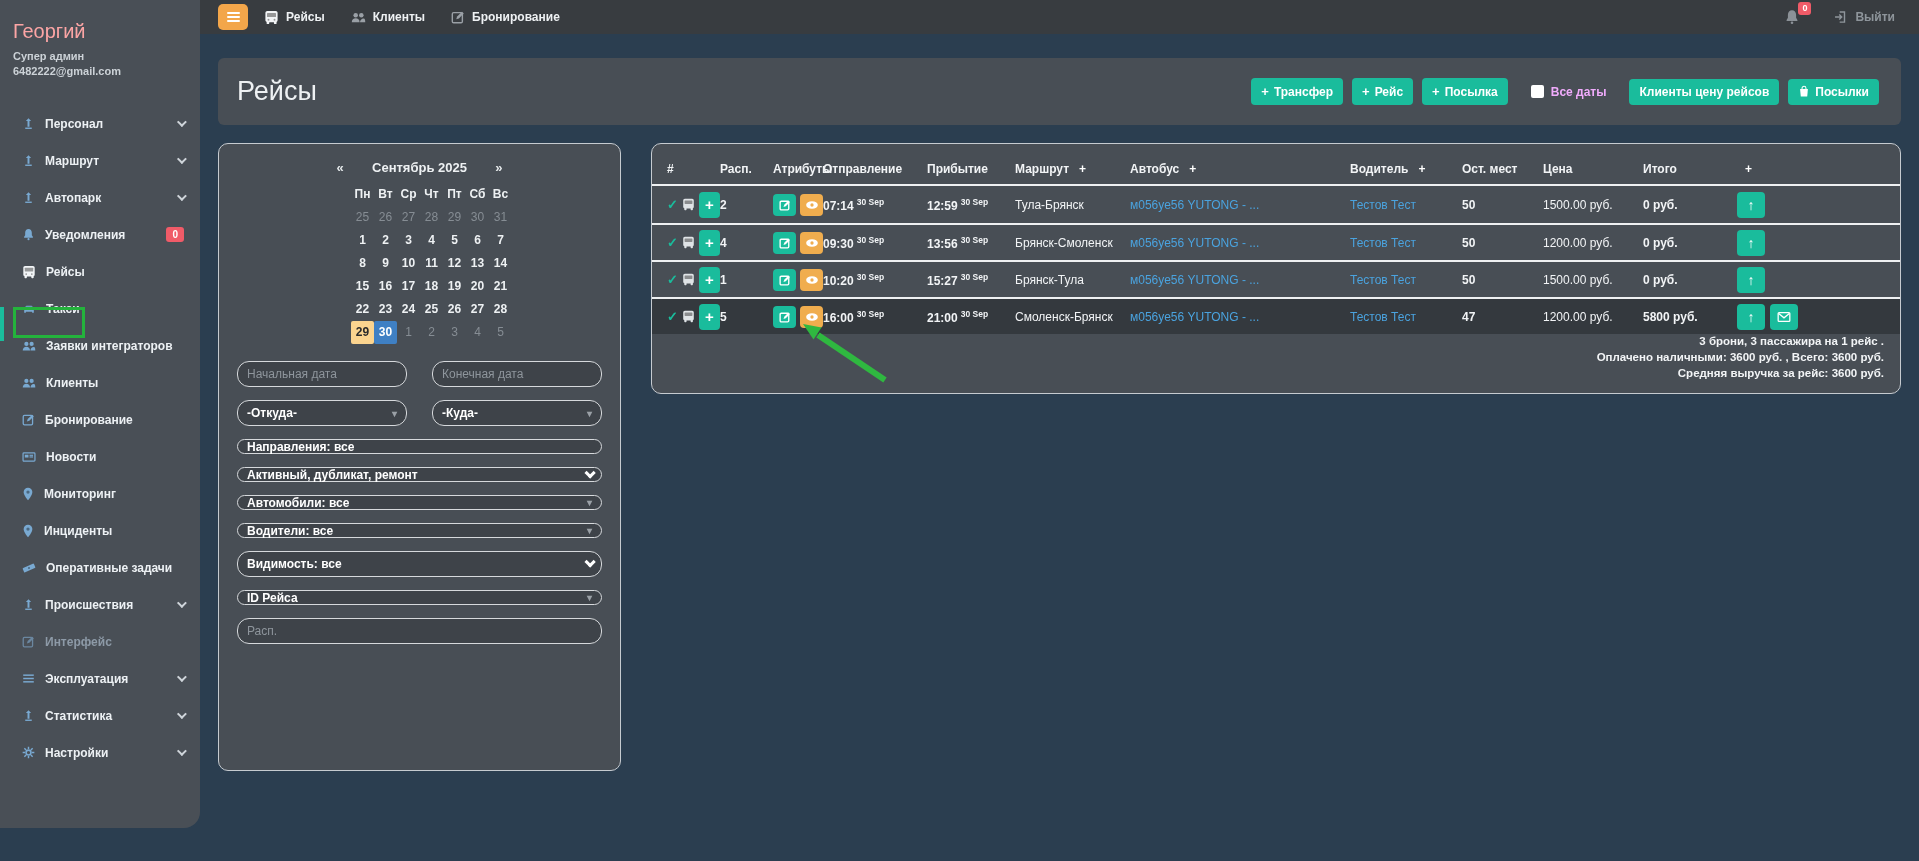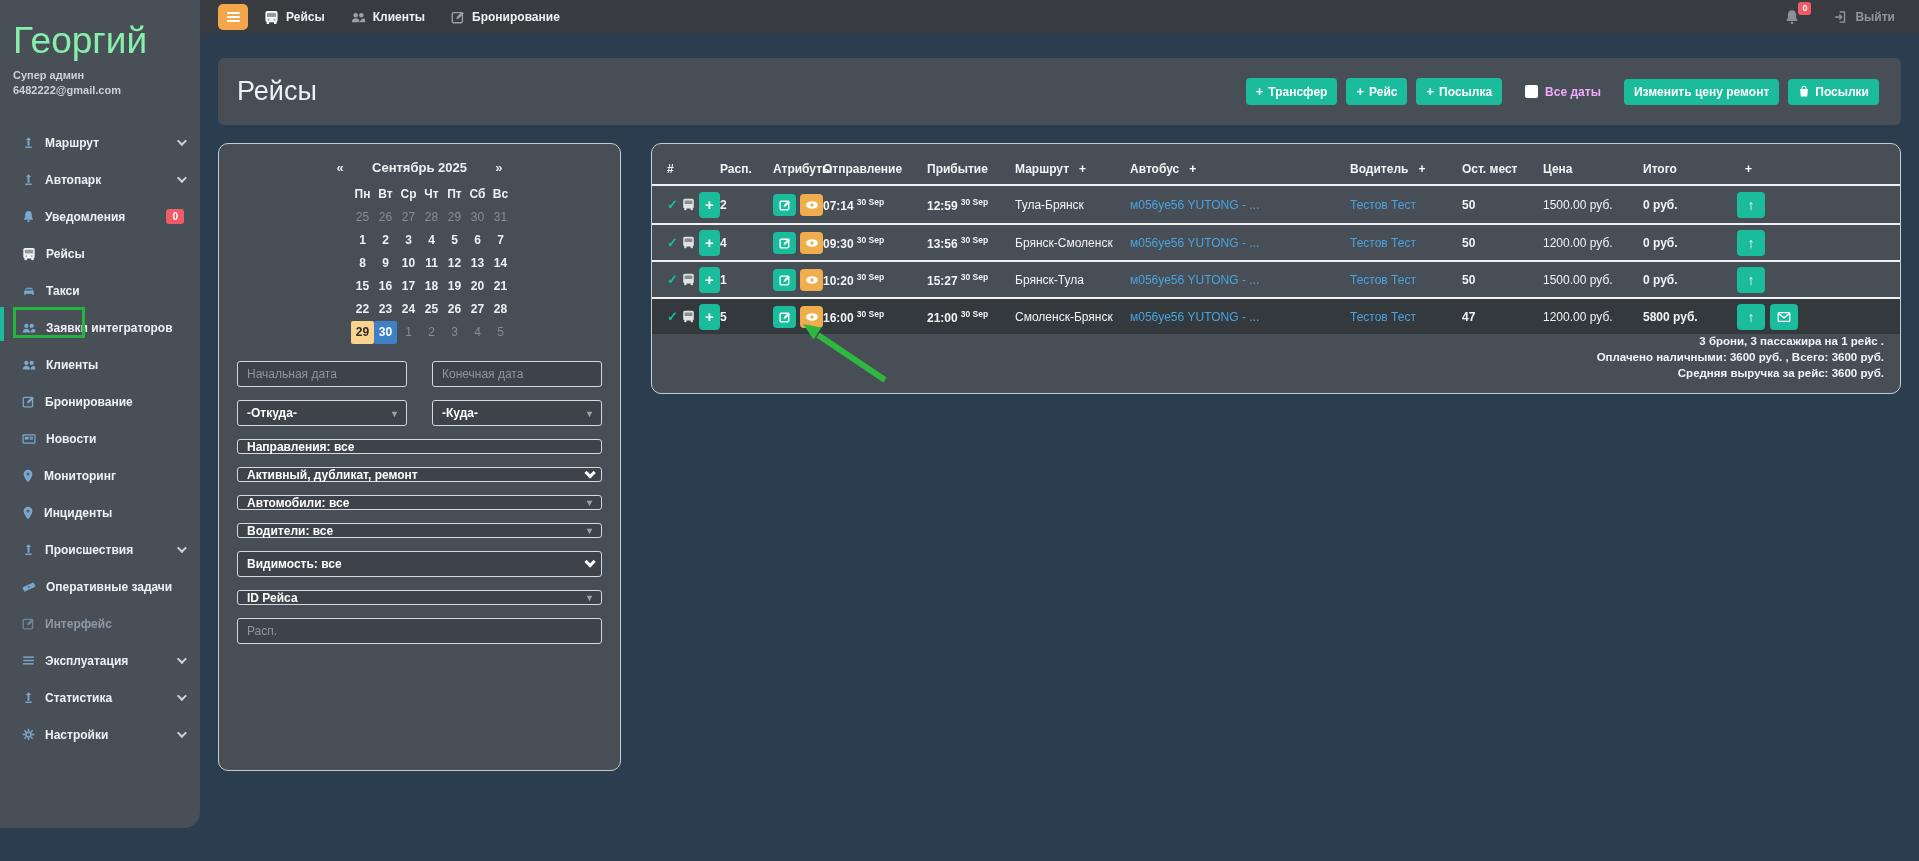--- a/index.html
+++ b/index.html
@@ -34,21 +34,21 @@
     position:absolute; top:-7px; right:-11px; background:#f05b68; color:#fff;
     font-size:9px; font-weight:700; padding:1px 4px; border-radius:3px; line-height:11px;
   }
   .logout { display:flex; align-items:center; gap:7px; font-size:12px; font-weight:700; color:#8e959b; cursor:pointer; }
 
   
   .sidebar {
     position:absolute; left:0; top:0; width:200px; height:828px;
     background:#494f56; border-radius:0 0 16px 0; z-index:5;
   }
-  .u-name { font-size:37px; color:#86efac; font-weight:400; padding:20px 0 6px 13px; }
+  .u-name { font-size:20px; color:#fca5a5; font-weight:400; padding:20px 0 6px 13px; }
   .u-role, .u-email { font-size:11px; font-weight:700; color:#ccd2d7; padding-left:13px; line-height:15px; }
   .s-menu { margin-top:26px; }
   .s-item {
     height:37px; display:flex; align-items:center; gap:10px;
     padding:0 16px 0 22px; font-size:12px; font-weight:700; color:#edf1f4; cursor:pointer;
   }
   .s-item .icon { color:#79a9d1; flex:0 0 auto; }
   .s-item.active .icon { color:#f2f5f7; }
   .s-item.dim { color:#8d9aa7; }
   .s-item.dim .icon { color:#6b87a0; }
@@ -98,21 +98,21 @@
   .cal-grid { display:grid; grid-template-columns:repeat(7,23px); justify-content:center; margin-top:8px;margin-left:24px; }
   .cal-wd, .cal-day { height:23px; line-height:23px; text-align:center; font-size:12px; }
   .cal-wd { font-weight:700; color:#eef1f3; }
   .cal-day { font-weight:700; color:#eef1f3; cursor:pointer; border-radius:2px; }
   .cal-day.muted { color:#868d94; font-weight:400; }
   .cal-day.start { background:#fbd48f; color:#2b2b2b; }
   .cal-day.end { background:#3f80c4; color:#fff; }
   .filter-stack { padding:0 18px; margin-top:17px; display:flex; flex-direction:column; gap:13px; }
   .f-row { display:grid; grid-template-columns:1fr 1fr; gap:25px; }
   .f-input, .f-select {
-    width:100%; height:26px; background:#3e4349; border:1px solid #d6d9dc; border-radius:3px;
+    width:100%; height:26px; background:#3e4349; border:1px solid #d6d9dc; border-radius:12px;
     color:#fff; font-size:12px; font-weight:700; font-family:inherit;
     padding:0 9px; display:flex; align-items:center;
   }
   input.f-input { font-weight:400; }
   input.f-input::placeholder { color:#8e959c; opacity:1; }
   .f-select .arr { margin-left:auto; color:#9aa0a6; font-size:10px; }
   .f-select .caret-bold {
     margin-left:auto; width:8px; height:8px;
     border-right:3px solid #fff; border-bottom:3px solid #fff;
     transform:rotate(45deg) translateY(-3px);
@@ -231,20 +231,30 @@
   <div class="u-email">6482222@gmail.com</div>
 
   <div class="s-menu">
     <div class="s-item">
       <span class="icon">
           <svg width="13" height="13" viewBox="0 0 16 16" fill="currentColor">
             <path d="M8 1.5l3.2 3.4H9.2V12H6.8V4.9H4.8z"></path>
             <rect x="4" y="13" width="8" height="1.7"></rect>
           </svg>
         </span>
+      <span>Персонал</span>
+        <span class="caret"></span>
+    </div>
+    <div class="s-item">
+      <span class="icon">
+          <svg width="13" height="13" viewBox="0 0 16 16" fill="currentColor">
+            <path d="M8 1.5l3.2 3.4H9.2V12H6.8V4.9H4.8z"></path>
+            <rect x="4" y="13" width="8" height="1.7"></rect>
+          </svg>
+        </span>
       <span>Маршрут</span>
         <span class="caret"></span>
     </div>
     <div class="s-item">
       <span class="icon">
           <svg width="13" height="13" viewBox="0 0 16 16" fill="currentColor">
             <path d="M8 1.5l3.2 3.4H9.2V12H6.8V4.9H4.8z"></path>
             <rect x="4" y="13" width="8" height="1.7"></rect>
           </svg>
         </span>
@@ -336,36 +346,36 @@
       <span class="icon">
           <svg width="12" height="14" viewBox="0 0 12 16" fill="currentColor">
             <path d="M6 .8C3.2.8 1 3 1 5.8c0 3.9 5 9.4 5 9.4s5-5.5 5-9.4C11 3 8.8.8 6 .8z"></path>
             <circle cx="6" cy="5.8" r="1.9" fill="rgba(0,0,0,.38)"></circle>
           </svg>
         </span>
       <span>Инциденты</span>
     </div>
     <div class="s-item">
       <span class="icon">
+          <svg width="14" height="14" viewBox="0 0 16 16" fill="currentColor">
+            <rect x="1" y="5.2" width="14" height="5.6" rx="1" transform="rotate(-24 8 8)"></rect>
+            <circle cx="8" cy="8" r="1.2" fill="rgba(0,0,0,.38)"></circle>
+          </svg>
+        </span>
+      <span>Оперативные задачи</span>
+    </div>
+    <div class="s-item">
+      <span class="icon">
           <svg width="13" height="13" viewBox="0 0 16 16" fill="currentColor">
             <path d="M8 1.5l3.2 3.4H9.2V12H6.8V4.9H4.8z"></path>
             <rect x="4" y="13" width="8" height="1.7"></rect>
           </svg>
         </span>
       <span>Происшествия</span>
         <span class="caret"></span>
-    </div>
-    <div class="s-item">
-      <span class="icon">
-          <svg width="14" height="14" viewBox="0 0 16 16" fill="currentColor">
-            <rect x="1" y="5.2" width="14" height="5.6" rx="1" transform="rotate(-24 8 8)"></rect>
-            <circle cx="8" cy="8" r="1.2" fill="rgba(0,0,0,.38)"></circle>
-          </svg>
-        </span>
-      <span>Оперативные задачи</span>
     </div>
     <div class="s-item dim">
       <span class="icon">
           <svg width="13" height="13" viewBox="0 0 16 16">
             <rect x="1.5" y="3" width="11.5" height="11.5" rx="1.5" fill="none" stroke="currentColor" stroke-width="1.6"></rect>
             <path d="M6 10.5l1-3L12.6 2l2 2L9 9.6z" fill="currentColor"></path>
           </svg>
         </span>
       <span>Интерфейс</span>
     </div>
@@ -417,21 +427,21 @@
     </button>
     <button class="btn">
       <span class="plus-sign">+</span>
       <span>Посылка</span>
     </button>
     <div class="alldates">
       <span class="box"></span>
       <span class="lbl">Все даты</span>
     </div>
     <button class="btn">
-      <span>Изменить цену ремонт</span>
+      <span>Клиенты цену рейсов</span>
     </button>
     <button class="btn">
       <span class="icon">
           <svg width="12" height="13" viewBox="0 0 16 16">
             <path d="M2.8 4.8h10.4l-.9 9.7H3.7z" fill="currentColor"></path>
             <path d="M5.4 4.8V3.6a2.6 2.6 0 015.2 0v1.2" fill="none" stroke="currentColor" stroke-width="1.4"></path>
           </svg>
         </span>
       <span>Посылки</span>
     </button>

